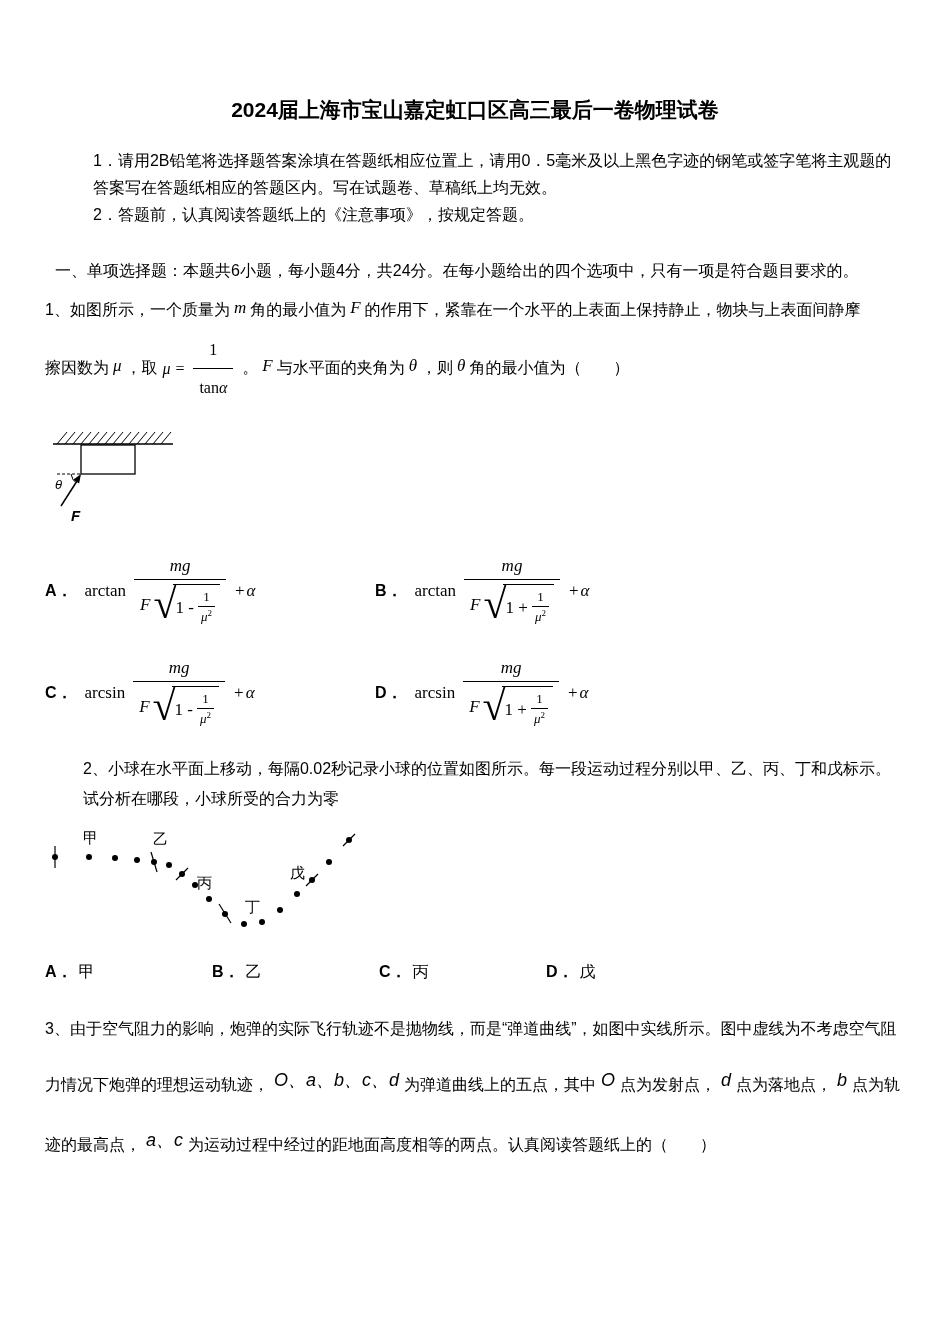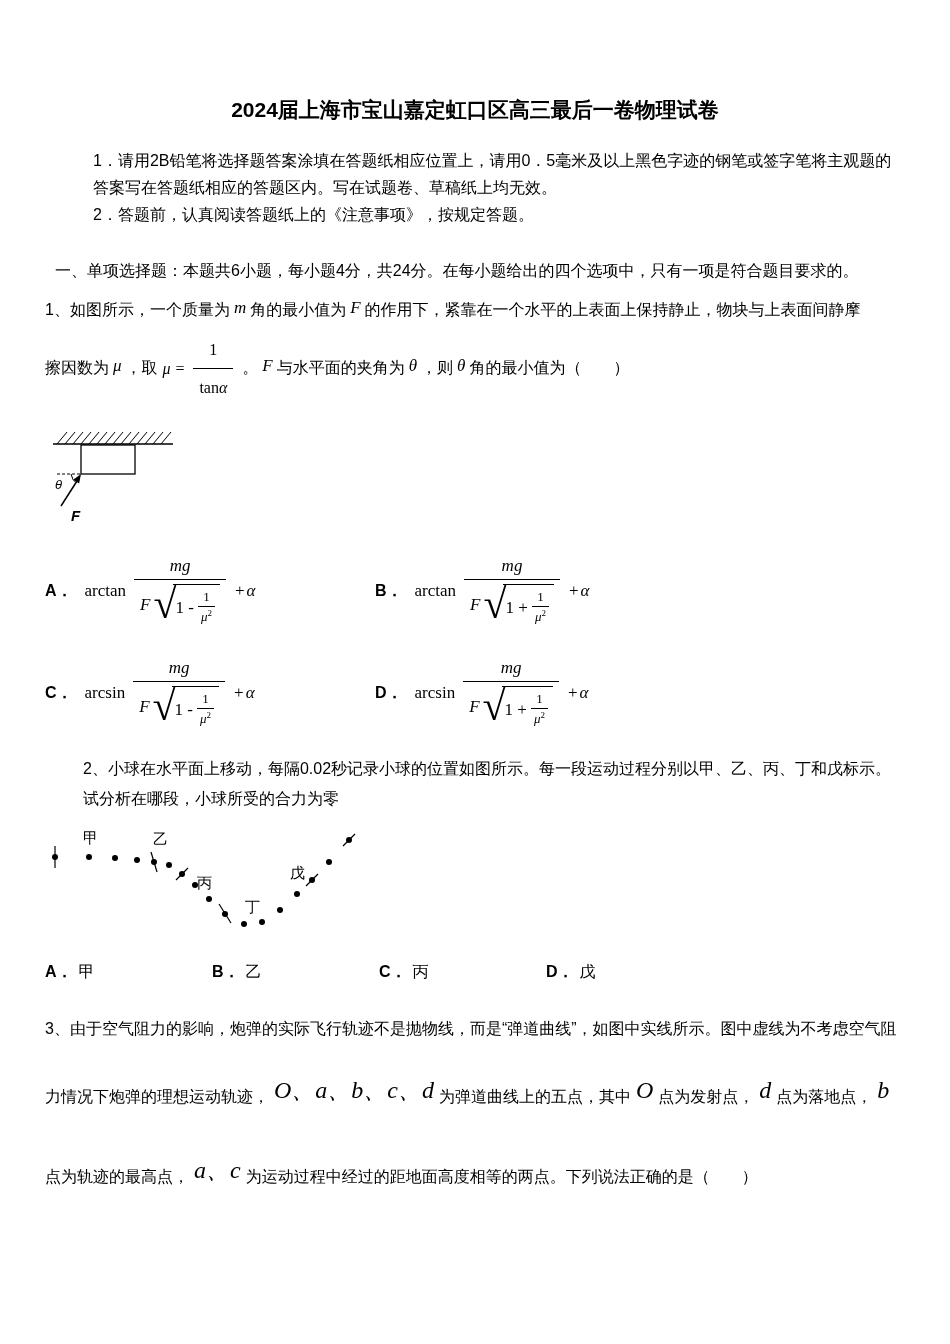--- a/index.html
+++ b/index.html
@@ -48,21 +48,21 @@
   .q2-options { display: flex; margin: 14px 0 4px; }
   .q2-opt { width: 167px; display: flex; }
   .q2-opt .opt-label { margin-right: 6px; }
 
   
   .fig1-wrap { margin: 26px 0 4px 8px; }
   .fig2-wrap { margin: 8px 0 0 2px; }
   svg text { font-family: "Liberation Sans", sans-serif; }
 
   .q3-para { margin-top: 20px; line-height: 3.3; }
-  .imath { font-family: Liberation Serif, serif; font-style: italic; font-size: 24px; margin: 0 5px; position: relative; top: -4px; white-space: nowrap; }
+  .imath { font-family: Liberation Sans, sans-serif; font-style: italic; font-size: 18px; margin: 0 5px; position: relative; top: -4px; white-space: nowrap; }
 </style>
 </head>
 <body>
 
 <div class="page">
 
   <h1 class="title">2024届上海市宝山嘉定虹口区高三最后一卷物理试卷</h1>
 
   <p class="para">1．请用2B铅笔将选择题答案涂填在答题纸相应位置上，请用0．5毫米及以上黑色字迹的钢笔或签字笔将主观题的答案写在答题纸相应的答题区内。写在试题卷、草稿纸上均无效。</p>
   <p class="para">2．答题前，认真阅读答题纸上的《注意事项》，按规定答题。</p>
@@ -257,16 +257,16 @@
       <span class="opt-label">C．</span>
       <span>丙</span>
     </div>
     <div class="q2-opt">
       <span class="opt-label">D．</span>
       <span>戊</span>
     </div>
   </div>
 
   <div class="q3-para">
-    <span>3、由于空气阻力的影响，炮弹的实际飞行轨迹不是抛物线，而是“弹道曲线”，如图中实线所示。图中虚线为不考虑空气阻力情况下炮弹的理想运动轨迹，</span><span class="imath">O、a、b、c、d</span><span>为弹道曲线上的五点，其中</span><span class="imath">O</span><span>点为发射点，</span><span class="imath">d</span><span>点为落地点，</span><span class="imath">b</span><span>点为轨迹的最高点，</span><span class="imath">a、c</span><span>为运动过程中经过的距地面高度相等的两点。下列说法正确的是（　　）</span>
+    <span>3、由于空气阻力的影响，炮弹的实际飞行轨迹不是抛物线，而是“弹道曲线”，如图中实线所示。图中虚线为不考虑空气阻力情况下炮弹的理想运动轨迹，</span><span class="imath">O、a、b、c、d</span><span>为弹道曲线上的五点，其中</span><span class="imath">O</span><span>点为发射点，</span><span class="imath">d</span><span>点为落地点，</span><span class="imath">b</span><span>点为轨迹的最高点，</span><span class="imath">a、c</span><span>为运动过程中经过的距地面高度相等的两点。认真阅读答题纸上的（　　）</span>
   </div>
 
 </div>
 
 </body></html>

